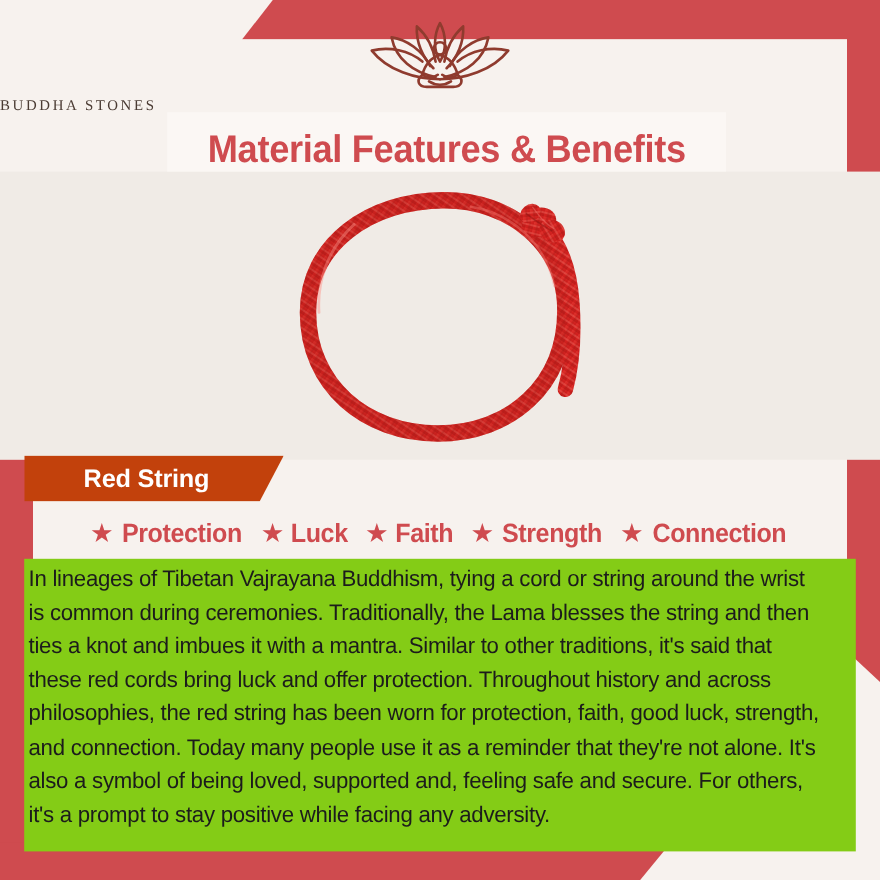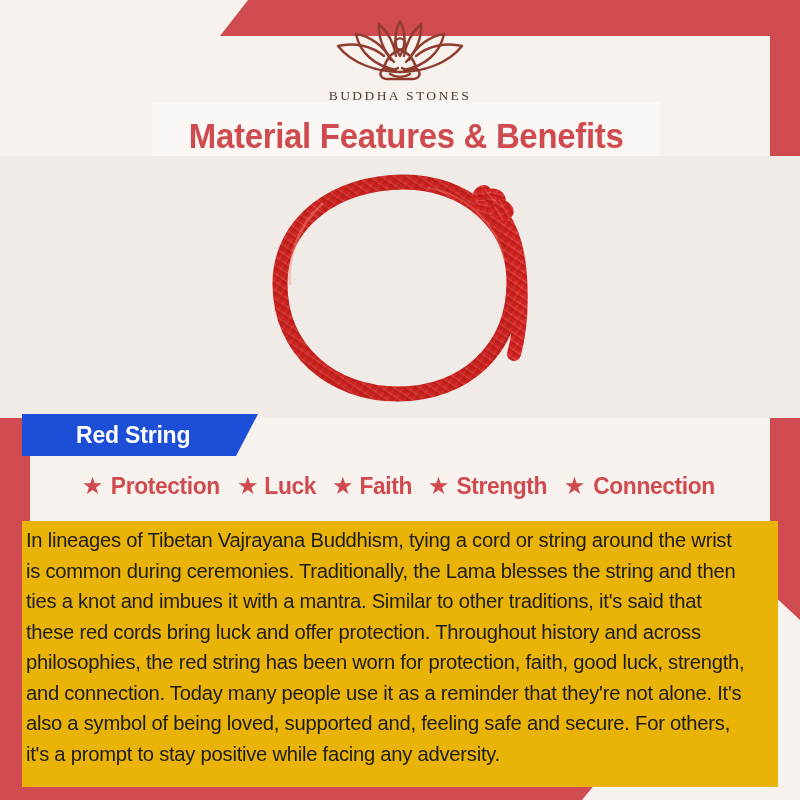--- a/index.html
+++ b/index.html
@@ -49,21 +49,21 @@
     height: 34px;
     clip-path: polygon(0 0, 100% 0, calc(100% - 28px) 100%, 0 100%);
   }
 
   
   .logo-wrap {
     position: absolute;
     top: 16px;
     left: 0;
     width: 800px;
-    text-align: center;
+    text-align: left;
     z-index: 4;
   }
   .logo-mark {
     display: block;
     margin: 0 auto;
   }
   .logo-word {
     display: block;
     margin-top: 2px;
     font-family: "Liberation Serif", serif;
@@ -110,21 +110,21 @@
     left: 232px;
   }
 
   
   .label-banner {
     position: absolute;
     top: 414px;
     left: 22px;
     width: 236px;
     height: 42px;
-    background: #1d4ed8;
+    background: #c2410c;
     clip-path: polygon(0 0, 100% 0, calc(100% - 22px) 100%, 0 100%);
     display: flex;
     align-items: center;
     z-index: 5;
   }
   .label-text {
     padding-left: 54px;
     font-size: 23px;
     font-weight: bold;
     color: #ffffff;
@@ -159,25 +159,25 @@
     font-size: 24px;
     font-weight: bold;
     color: #cf4b4f;
     letter-spacing: -0.4px;
     transform: scaleX(0.95);
   }
 
   
   .body-panel {
     position: absolute;
-    top: 521px;
+    top: 508px;
     left: 22px;
     width: 756px;
     height: 266px;
-    background: #eab308;
+    background: #84cc16;
     z-index: 3;
   }
   .body-text {
     margin: 0;
     padding: 4px 20px 0 4px;
     font-size: 20.5px;
     line-height: 30.5px;
     color: #1c1c1c;
     letter-spacing: -0.25px;
     transform: scaleX(0.985);

